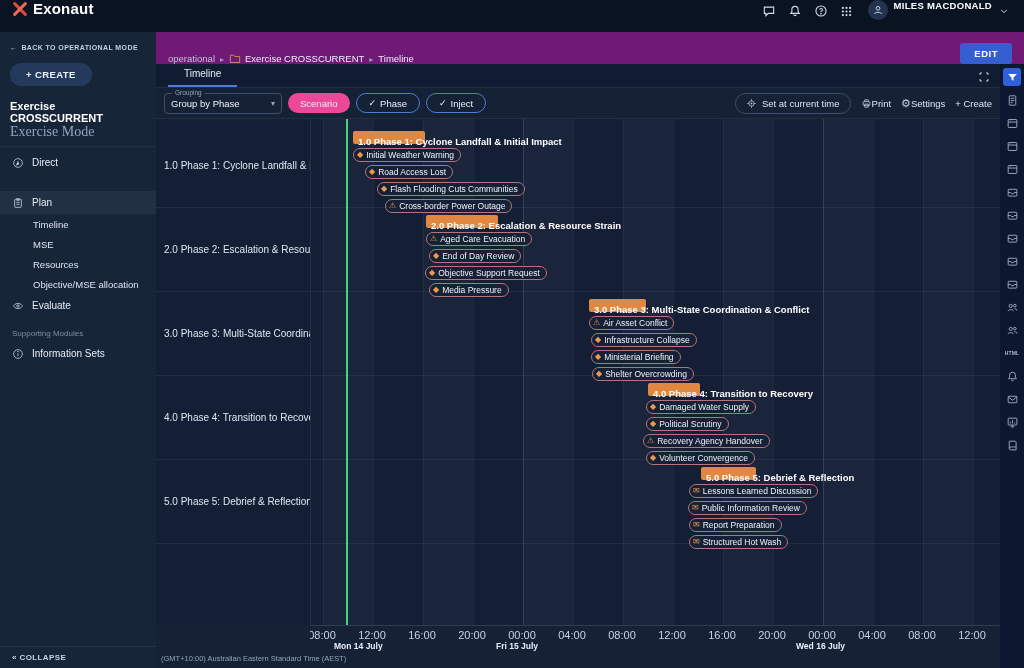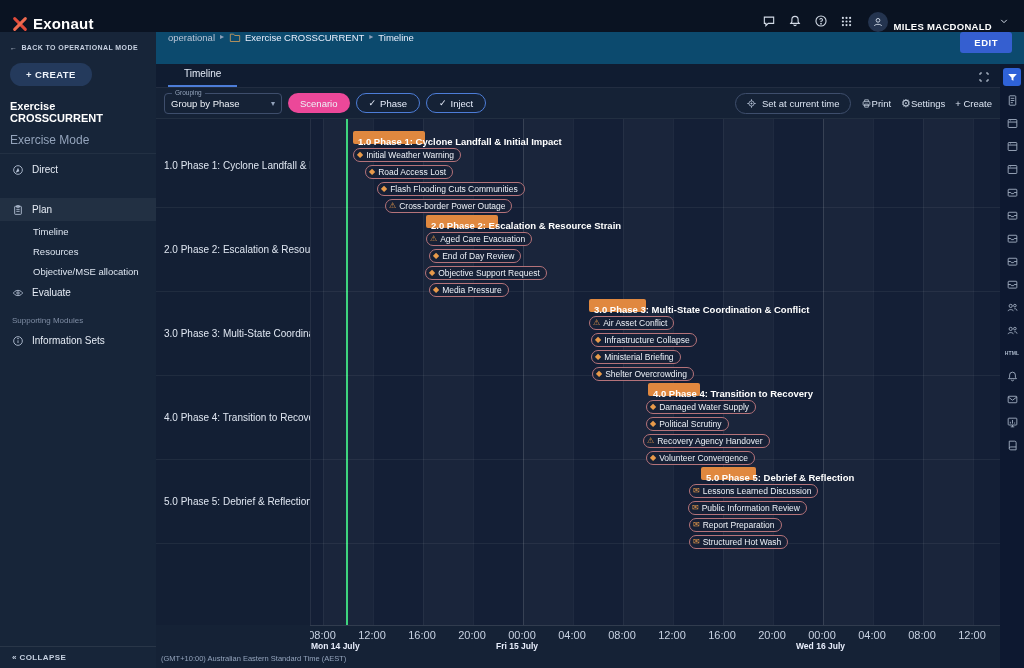--- a/index.html
+++ b/index.html
@@ -2,55 +2,55 @@
 <html><head>
 <meta charset="utf-8">
 <style>
   * { margin:0; padding:0; box-sizing:border-box; }
   html,body { width:1024px; height:668px; overflow:hidden; background:#0d1830;
     font-family:"Liberation Sans", sans-serif; -webkit-font-smoothing:antialiased; }
   .stage { position:relative; width:1024px; height:668px; }
 
   
   .topbar { position:absolute; left:0; top:0; right:0; height:32px; background:#0a1322;
-    display:flex; align-items:flex-end; padding:0 12px; z-index:30; }
+    display:flex; align-items:flex-start; padding:0 12px; z-index:30; }
   .logo { display:flex; align-items:center; gap:5px; }
   .logo-text { color:#fff; font-weight:bold; font-size:15px; letter-spacing:.2px; }
   .tb-spacer { flex:1; }
   .tb-icon { width:26px; height:22px; display:flex; align-items:center; justify-content:center;
     color:#d3dbe7; cursor:pointer; }
   .avatar { width:20px; height:20px; border-radius:50%; background:#24344f; display:flex;
     align-items:center; justify-content:center; color:#cfd8e6; margin-left:8px; }
   .user-name { color:#fff; font-size:9.5px; font-weight:bold; margin:0 4px 0 6px; letter-spacing:.3px; }
 
   
   .sidebar { position:absolute; left:0; top:32px; width:156px; bottom:0; background:#172539; z-index:20; }
   .back-link { padding:12px 10px 4px 10px; font-size:7px; letter-spacing:.4px; color:#c6d0e0;
     font-weight:bold; display:flex; gap:4px; align-items:center; cursor:pointer; }
   .create-btn { margin:8px 10px 6px 10px; display:inline-flex; align-items:center; gap:4px;
     background:#243a5c; color:#eef3fa; font-size:9.5px; font-weight:bold; letter-spacing:.4px;
     padding:6px 16px; border-radius:14px; cursor:pointer; }
   .ex-block { padding:8px 10px 6px 10px; border-bottom:1px solid rgba(255,255,255,.05); }
   .ex-name { color:#fff; font-size:11px; font-weight:bold; }
-  .ex-mode { color:#93a3bb; font-size:12px; margin-top:9px; }
+  .ex-mode { color:#93a3bb; font-size:14px; margin-top:0;font-family:Liberation Serif, serif; }
   .nav { margin-top:4px; }
   .nav-item { display:flex; align-items:center; gap:7px; height:23px; padding-left:12px;
     color:#e6ecf5; font-size:10px; cursor:pointer; }
   .nav-item.active { background:rgba(255,255,255,.05);margin-top:17px; }
   .nav-item .nico { width:13px; height:13px; color:#b9c6da; display:flex; align-items:center; }
   .nav-sub { display:flex; align-items:center; height:20px; padding-left:33px; color:#dde5f0;
     font-size:9.5px; cursor:pointer; }
   .section-label { padding:12px 12px 4px 12px; font-size:8px; color:#7f8da4; }
   .collapse { position:absolute; left:0; right:0; bottom:0; height:22px; border-top:1px solid rgba(255,255,255,.08);
     display:flex; align-items:center; padding-left:12px; color:#c6d0e0; font-size:8px; font-weight:bold;
     letter-spacing:.4px; cursor:pointer; }
 
   
   .crumb-row { position:absolute; left:156px; top:32px; right:0; height:32px; display:flex;
-    align-items:flex-start; padding:0 12px; background:#0c4a6e; }
+    align-items:flex-end; padding:0 12px; background:#701a75; }
   .crumb { font-size:9.5px; color:#b9c4d6; }
   .crumb.bright { color:#e8eefc; }
   .crumb-sep { color:#8fa0b8; font-size:8px; margin:0 5px; }
   .edit-btn { margin-left:auto; background:#355fd0; color:#fff; font-size:9.5px; font-weight:bold;
     letter-spacing:.5px; padding:5px 14px; border-radius:3px; cursor:pointer; }
 
   
   .rail { position:absolute; right:0; top:64px; width:24px; bottom:0; background:#0d1830;
     display:flex; flex-direction:column; align-items:center; padding-top:4px; gap:5px; z-index:25; }
   .rail-btn { width:18px; height:18px; border-radius:3px; color:#a9b6c9; display:flex;
@@ -202,20 +202,21 @@
         <span class="nico">
           <svg width="12" height="12" viewBox="0 0 18 18" fill="none" stroke="currentColor" stroke-width="1.3">
             <rect x="4" y="3.5" width="10" height="12" rx="1"></rect>
               <path d="M7 2.5h4v2.5H7z"></path>
               <path d="M6.5 8h5M6.5 11h5"></path>
           </svg>
         </span>
         <span>Plan</span>
       </div>
       <div class="nav-sub">Timeline</div>
+      <div class="nav-sub">MSE</div>
       <div class="nav-sub">Resources</div>
       <div class="nav-sub">Objective/MSE allocation</div>
       <div class="nav-item">
         <span class="nico">
           <svg width="12" height="12" viewBox="0 0 18 18" fill="none" stroke="currentColor" stroke-width="1.3">
             <path d="M2 9s2.6-4 7-4 7 4 7 4-2.6 4-7 4-7-4-7-4z"></path>
               <circle cx="9" cy="9" r="1.8"></circle>
           </svg>
         </span>
         <span>Evaluate</span>
@@ -553,21 +554,21 @@
           <div class="tick" style="left: 312px;">08:00</div>
           <div class="tick" style="left: 362px;">12:00</div>
           <div class="tick" style="left: 412px;">16:00</div>
           <div class="tick" style="left: 462px;">20:00</div>
           <div class="tick" style="left: 512px;">00:00</div>
           <div class="tick" style="left: 562px;">04:00</div>
           <div class="tick" style="left: 612px;">08:00</div>
           <div class="tick" style="left: 662px;">12:00</div>
         </div>
       <div>
-          <div class="day" style="left: 1px;">Mon 14 July</div>
+          <div class="day" style="left: 24px;">Mon 14 July</div>
           <div class="day" style="left: 186px;">Fri 15 July</div>
           <div class="day" style="left: 486px;">Wed 16 July</div>
         </div>
     </div>
     <div class="tz-note">(GMT+10:00) Australian Eastern Standard Time (AEST)</div>
   </div>
 
 </div>
 
 </body></html>

